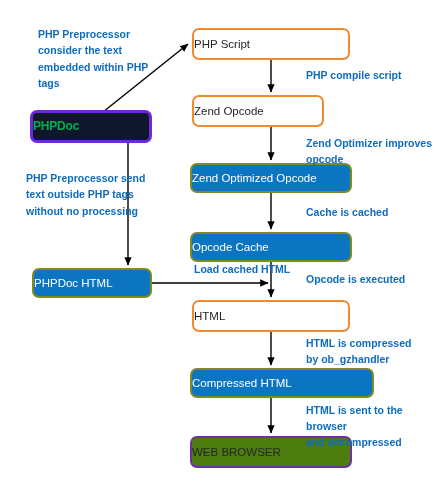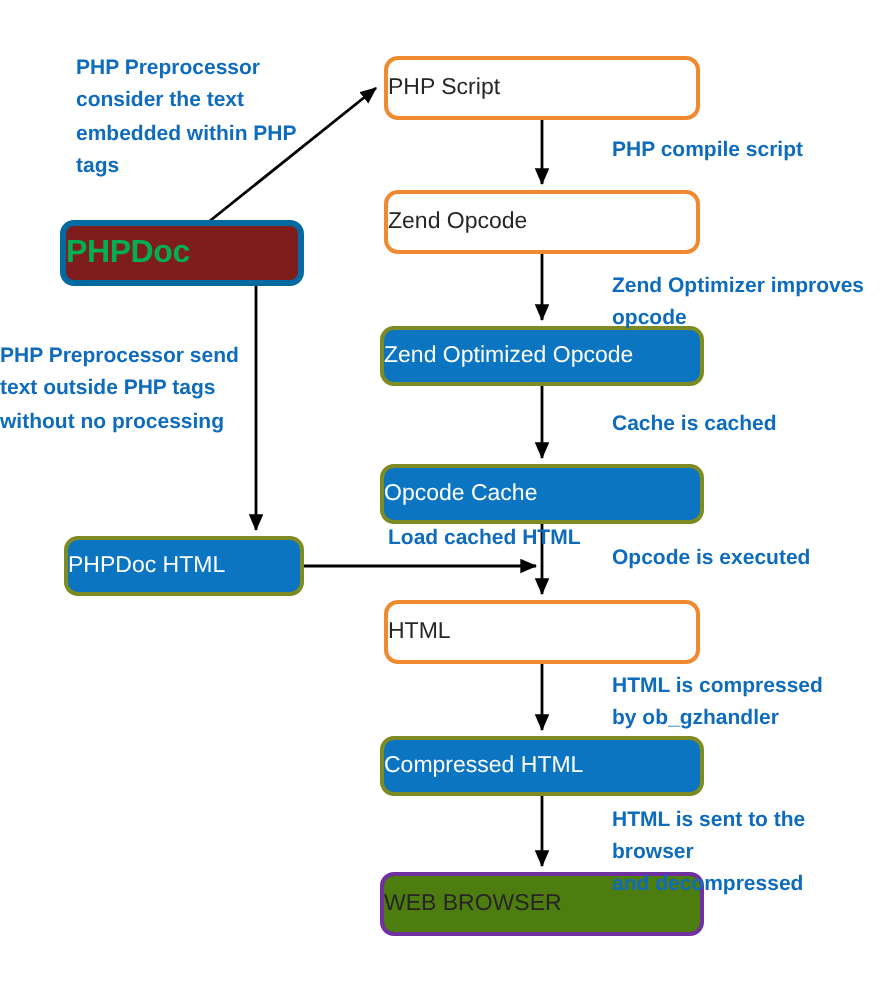--- a/index.html
+++ b/index.html
@@ -48,24 +48,24 @@
   
   .n-filled {
     background: #0b75c2;
     border: 2px solid #7d8b22;
     color: #ffffff;
     font-size: 11.5px;
     font-weight: 400;
   }
   
   .n-doc {
-    background: #7f1d1d;
-    border: 3px solid #0369a1;
+    background: #0f172a;
+    border: 3px solid #6d28d9;
     color: #00b050;
-    font-size: 16px;
+    font-size: 12px;
     font-weight: 700;
     letter-spacing: -0.2px;
   }
   
   .n-browser {
     background: #4d7c0f;
     border: 2px solid #7030a0;
     color: #262626;
     font-size: 11.5px;
     font-weight: 400;
@@ -111,37 +111,37 @@
 
     <line x1="128" y1="143" x2="128" y2="265" stroke="#000000" stroke-width="1.4" marker-end="url(#arrowhead)"></line>
 
     <line x1="152" y1="283" x2="268" y2="283" stroke="#000000" stroke-width="1.4" marker-end="url(#arrowhead)"></line>
   </svg>
 
   <div class="node n-outline" style="left:192px; top:28px; width:158px; height:32px;">
     <span class="node-label">PHP Script</span>
   </div>
 
-  <div class="node n-outline" style="left:192px; top:95px; width:158px; height:32px;">
+  <div class="node n-outline" style="left:192px; top:95px; width:132px; height:32px;">
     <span class="node-label">Zend Opcode</span>
   </div>
 
   <div class="node n-filled" style="left:190px; top:163px; width:162px; height:30px;">
     <span class="node-label">Zend Optimized Opcode</span>
   </div>
 
   <div class="node n-filled" style="left:190px; top:232px; width:162px; height:30px;">
     <span class="node-label">Opcode Cache</span>
   </div>
 
   <div class="node n-outline" style="left:192px; top:300px; width:158px; height:32px;">
     <span class="node-label">HTML</span>
   </div>
 
-  <div class="node n-filled" style="left:190px; top:368px; width:162px; height:30px;">
+  <div class="node n-filled" style="left:190px; top:368px; width:184px; height:30px;">
     <span class="node-label">Compressed HTML</span>
   </div>
 
   <div class="node n-browser" style="left:190px; top:436px; width:162px; height:32px;">
     <span class="node-label">WEB BROWSER</span>
   </div>
 
   <div class="node n-doc" style="left:30px; top:110px; width:122px; height:33px;">
     <span class="node-label">PHPDoc</span>
   </div>
@@ -164,17 +164,17 @@
 by ob_gzhandler</div>
 
   <div class="edge-label" style="left:273px; top:403px;">HTML is sent to the browser
 and decompressed</div>
 
   <div class="note" style="left:38px; top:26px; width:140px;">PHP Preprocessor
 consider the text
 embedded within PHP
 tags</div>
 
-  <div class="note" style="left:0; top:170px; width:140px;">PHP Preprocessor send
+  <div class="note" style="left:26px; top:170px; width:140px;">PHP Preprocessor send
 text outside PHP tags
 without no processing</div>
 
 </div>
 
 </body></html>

